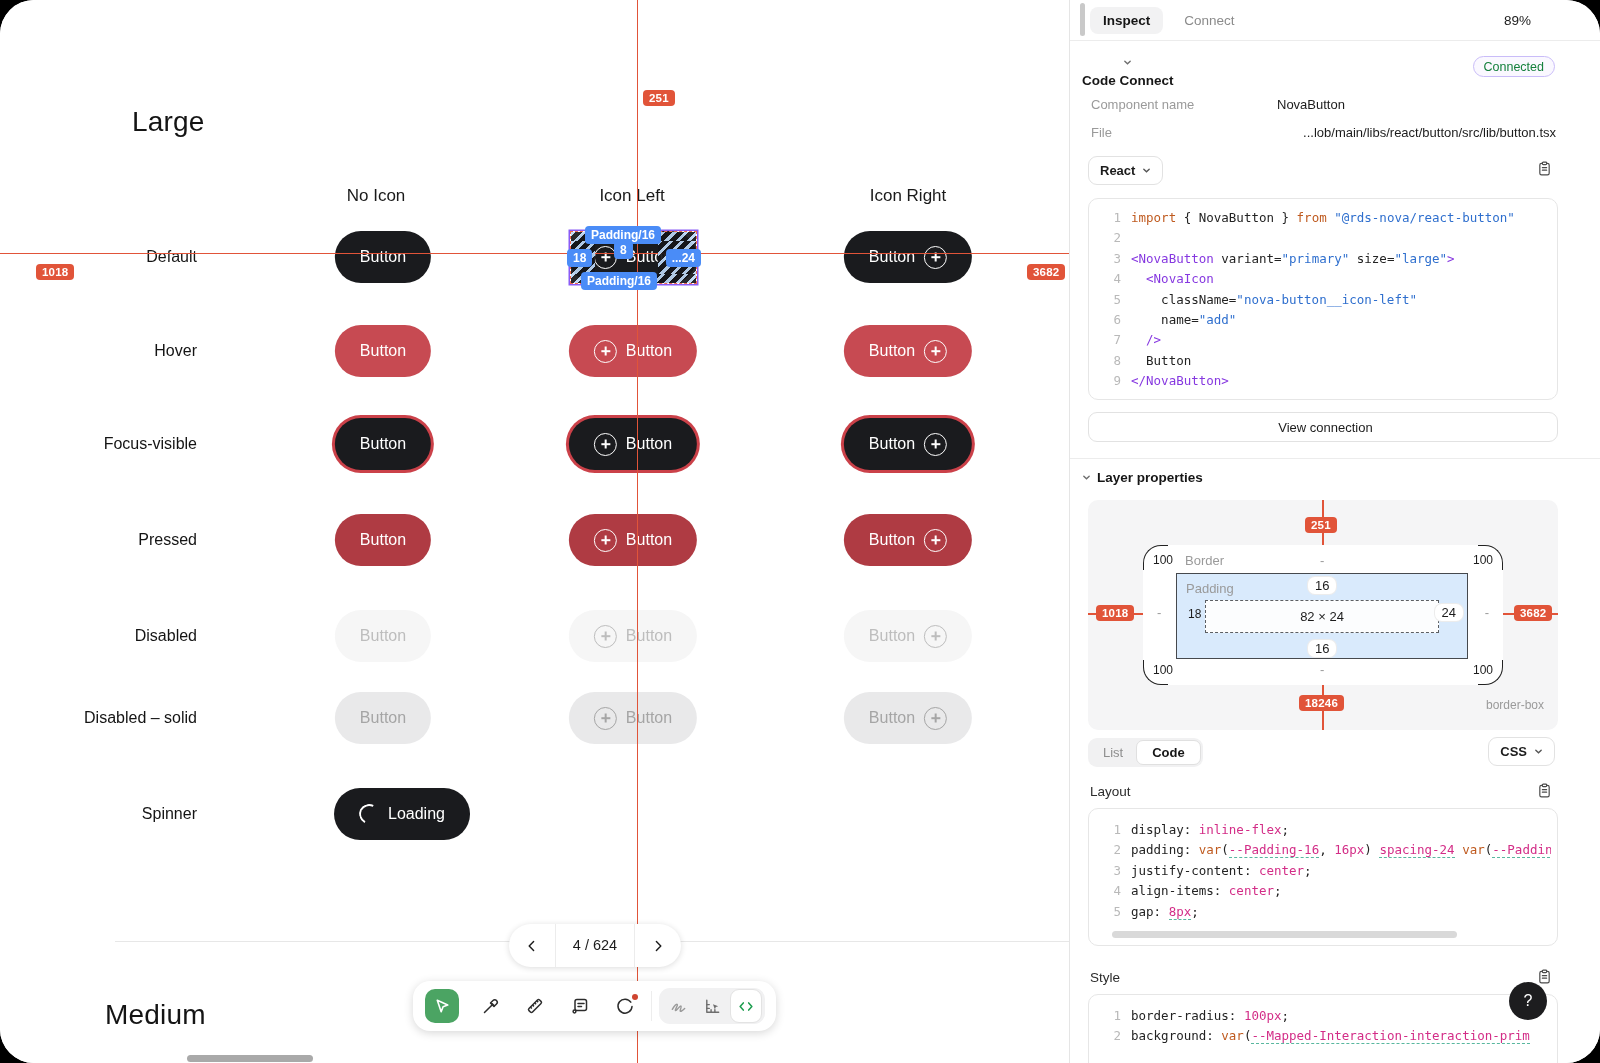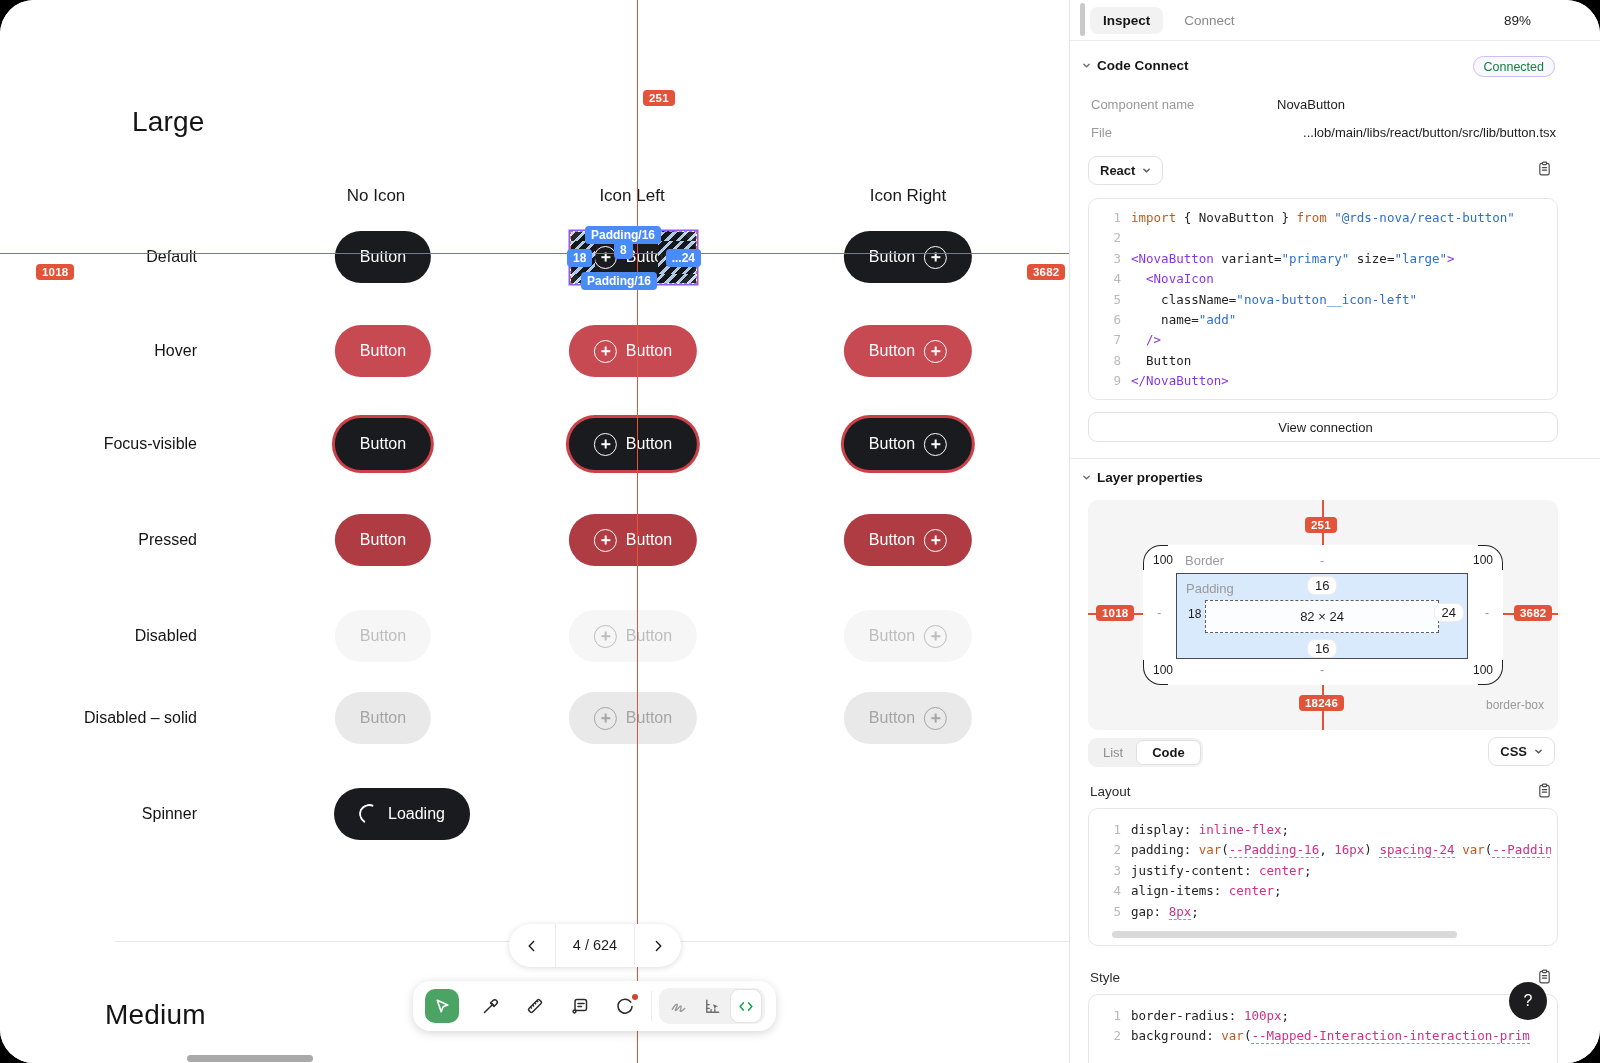--- a/index.html
+++ b/index.html
@@ -241,21 +241,21 @@
 
   <div class="panel">
     <div class="panel-scrollthumb"></div>
 
     <div class="p-tabs">
       <span class="tab-on">Inspect</span>
       <span class="tab-off">Connect</span>
     </div>
     <span class="zoom-val">89%</span>
 
-    <div class="sec-head" style="top:58px;">
+    <div class="sec-head" style="top:58px;flex-direction:column;">
       <svg width="9" height="9" viewBox="0 0 10 10" fill="none" stroke="#6e6e6e" stroke-width="1.5" stroke-linecap="round">
           <path d="M2 3.5 L5 6.5 L8 3.5"></path>
         </svg>
       <span>Code Connect</span>
     </div>
     <span class="pill-purple" style="top:56px;">Connected</span>
 
     <span class="f-label" style="top:97px;">Component name</span>
     <span class="f-value" style="left:207px;top:97px;">NovaButton</span>
     <span class="f-label" style="top:125px;">File</span>

